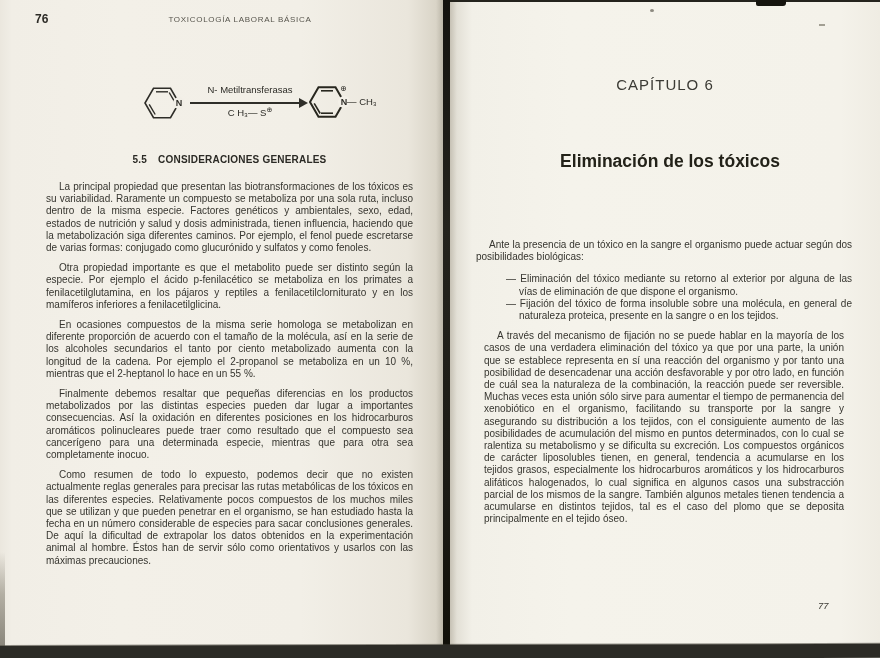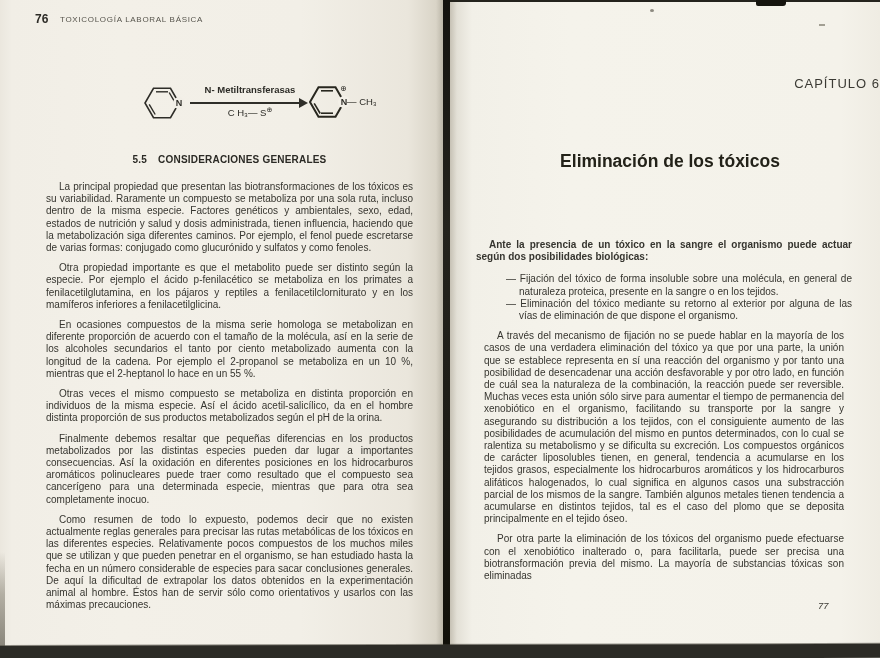--- a/index.html
+++ b/index.html
@@ -29,52 +29,52 @@
   .corner-mark { position:absolute; left:756px; top:0; width:30px; height:6px; background:#16150f; border-radius:0 0 3px 2px; }
   .bottom-band { position:absolute; left:-2px; top:646px; width:886px; height:14px; background:#2c2b26;
     transform-origin:0 100%; transform:rotate(-0.14deg); box-shadow:0 -1px 0 rgba(60,58,50,.55); }
   .left-edge { position:absolute; left:0; top:552px; width:5px; height:94px;
     background:linear-gradient(180deg,rgba(122,117,103,0) 0%,rgba(122,117,103,.5) 45%,rgba(86,82,70,.65) 100%); }
   .speck-a { position:absolute; left:650px; top:9px; width:4px; height:3px; background:#8d8a80; border-radius:50%; }
   .speck-b { position:absolute; left:819px; top:24px; width:6px; height:2px; background:#a29f93; }
 
   
   .folio-left { position:absolute; left:35px; top:12px; font-size:12px; font-weight:bold; color:#2d2c27; }
-  .running-head { position:absolute; left:60px; top:15px; width:360px; 
+  .running-head { position:absolute; left:60px; top:15px; width:360px; text-align:center;
     font-size:8px; letter-spacing:.7px; color:#56544c; }
 
   .figure { position:absolute; left:95px; top:57px; width:260px; height:62px; }
   .figure svg { position:absolute; overflow:visible; }
   .mol-left  { left:3px;  top:6px; }
   .mol-right { left:168px; top:5px; }
   .arrow-line { position:absolute; left:55px; top:29px; width:110px; height:1.6px; background:#2f2e29; }
   .arrow-head { position:absolute; left:164px; top:24.7px; width:0; height:0;
     border-left:9px solid #2f2e29; border-top:5px solid transparent; border-bottom:5px solid transparent; }
   .enzyme-label { position:absolute; left:45px; top:11px; width:140px; text-align:center;
-    font-size:9.5px; font-weight:bold; color:#2c2b26; white-space:nowrap; }
+    font-size:9.5px; font-weight:normal; color:#2c2b26; white-space:nowrap; }
   .cofactor-label { position:absolute; left:45px; top:33px; width:140px; text-align:center;
     font-size:9.5px; color:#2c2b26; white-space:nowrap; }
   .cofactor-label sup, .charge { font-size:7px; }
   .charge-right { position:absolute; left:205px; top:11px; font-size:8px; color:#2c2b26; }
   .methyl-label { position:absolute; left:212px; top:23px; font-size:9.5px; color:#2c2b26; white-space:nowrap; }
 
   .col-left { position:absolute; left:38px; top:143px; width:383px; }
   .section-heading { margin:11px; text-align:center; font-size:10px; font-weight:bold;
     letter-spacing:.2px; color:#2b2a25; }
   .section-num { margin-right:11px; }
   .body { margin-top:16px; font-size:10px; line-height:12.2px; text-align:justify; color:#36352f; }
   .para { margin:8px; text-indent:13px; }
 
   
-  .chapter-label { position:absolute; left:0; top:76px; width:430px; margin:0; text-align:right;
-    font-size:13px; font-weight:400; letter-spacing:1px; color:#3b3a34; }
+  .chapter-label { position:absolute; left:0; top:76px; width:430px; margin:0; text-align:center;
+    font-size:15px; font-weight:400; letter-spacing:1px; color:#3b3a34; }
   .chapter-title { position:absolute; left:0; top:146px; width:430px; margin:5px; text-align:center;
     font-size:17.5px; font-weight:bold; color:#232219; }
   .col-right { position:absolute; left:26px; top:226px; width:376px; }
-  .intro { margin:13px 0 0 0; font-size:10px; line-height:12.2px; text-align:justify; text-indent:13px; color:#36352f;font-weight:bold; }
+  .intro { margin:13px 0 0 0; font-size:10px; line-height:12.2px; text-align:justify; text-indent:13px; color:#36352f; }
   .bullets { margin-top:10px; padding-left:30px; font-size:10px; line-height:12.2px; color:#36352f; }
   .bullet { margin:0; padding-left:13px; text-indent:-13px; text-align:justify; }
   .body-right { margin-top:8px; }
   .folio-right { position:absolute; left:368px; top:600px; font-size:9.5px; font-style:italic;
     font-weight:normal; color:#3b3a34; }
 </style>
 </head>
 <body>
 
 <div class="spread">
@@ -110,40 +110,38 @@
       <span class="charge-right">⊕</span>
       <span class="methyl-label">— CH₃</span>
     </figure>
 
     <div class="col-left">
       <h2 class="section-heading"><span class="section-num">5.5</span><span>CONSIDERACIONES GENERALES</span></h2>
       <div class="body">
           <p class="para">La principal propiedad que presentan las biotransformaciones de los tóxicos es su variabilidad. Raramente un compuesto se metaboliza por una sola ruta, incluso dentro de la misma especie. Factores genéticos y ambientales, sexo, edad, estados de nutrición y salud y dosis administrada, tienen influencia, haciendo que la metabolización siga diferentes caminos. Por ejemplo, el fenol puede escretarse de varias formas: conjugado como glucurónido y sulfatos y como fenoles.</p>
           <p class="para">Otra propiedad importante es que el metabolito puede ser distinto según la especie. Por ejemplo el ácido p-fenilacético se metaboliza en los primates a fenilacetilglutamina, en los pájaros y reptiles a fenilacetilclorniturato y en los mamíferos inferiores a fenilacetilglicina.</p>
           <p class="para">En ocasiones compuestos de la misma serie homologa se metabolizan en diferente proporción de acuerdo con el tamaño de la molécula, así en la serie de los alcoholes secundarios el tanto por ciento metabolizado aumenta con la longitud de la cadena. Por ejemplo el 2-propanol se metaboliza en un 10 %, mientras que el 2-heptanol lo hace en un 55 %.</p>
-          <p class="para">Otras veces el mismo compuesto se metaboliza en distinta proporción en individuos de la misma especie. Así el ácido acetil-salicílico, da en el hombre distinta proporción de sus productos metabolizados según el pH de la orina.</p>
           <p class="para">Finalmente debemos resaltar que pequeñas diferencias en los productos metabolizados por las distintas especies pueden dar lugar a importantes consecuencias. Así la oxidación en diferentes posiciones en los hidrocarburos aromáticos polinucleares puede traer como resultado que el compuesto sea cancerígeno para una determinada especie, mientras que para otra sea completamente inocuo.</p>
           <p class="para">Como resumen de todo lo expuesto, podemos decir que no existen actualmente reglas generales para precisar las rutas metabólicas de los tóxicos en las diferentes especies. Relativamente pocos compuestos de los muchos miles que se utilizan y que pueden penetrar en el organismo, se han estudiado hasta la fecha en un número considerable de especies para sacar conclusiones generales. De aquí la dificultad de extrapolar los datos obtenidos en la experimentación animal al hombre. Éstos han de servir sólo como orientativos y usarlos con las máximas precauciones.</p>
         </div>
     </div>
   </section>
 
   <section class="page page-right">
     <h1 class="chapter-label">CAPÍTULO 6</h1>
     <h1 class="chapter-title">Eliminación de los tóxicos</h1>
 
     <div class="col-right">
       <p class="intro">Ante la presencia de un tóxico en la sangre el organismo puede actuar según dos posibilidades biológicas:</p>
       <div class="bullets">
+          <p class="bullet">— Eliminación del tóxico mediante su retorno al exterior por alguna de las vías de eliminación de que dispone el organismo.</p>
           <p class="bullet">— Fijación del tóxico de forma insoluble sobre una molécula, en general de naturaleza proteica, presente en la sangre o en los tejidos.</p>
-          <p class="bullet">— Eliminación del tóxico mediante su retorno al exterior por alguna de las vías de eliminación de que dispone el organismo.</p>
         </div>
       <div class="body body-right">
           <p class="para">A través del mecanismo de fijación no se puede hablar en la mayoría de los casos de una verdadera eliminación del tóxico ya que por una parte, la unión que se establece representa en sí una reacción del organismo y por tanto una posibilidad de desencadenar una acción desfavorable y por otro lado, en función de cuál sea la naturaleza de la combinación, la reacción puede ser reversible. Muchas veces esta unión sólo sirve para aumentar el tiempo de permanencia del xenobiótico en el organismo, facilitando su transporte por la sangre y asegurando su distribución a los tejidos, con el consiguiente aumento de las posibilidades de acumulación del mismo en puntos determinados, con lo cual se ralentiza su metabolismo y se dificulta su excreción. Los compuestos orgánicos de carácter liposolubles tienen, en general, tendencia a acumularse en los tejidos grasos, especialmente los hidrocarburos aromáticos y los hidrocarburos alifáticos halogenados, lo cual significa en algunos casos una substracción parcial de los mismos de la sangre. También algunos metales tienen tendencia a acumularse en distintos tejidos, tal es el caso del plomo que se deposita principalmente en el tejido óseo.</p>
-          <p class="para">Por otra parte la eliminación de los tóxicos del organismo puede efectuarse con el xenobiótico inalterado o, para facilitarla, puede ser precisa una biotransformación previa del mismo. La mayoría de substancias tóxicas son eliminadas</p>
         </div>
     </div>
 
     <span class="folio-right">77</span>
   </section>
 
   <div class="gutter-line"></div>
   <div class="top-edge"></div>
   <div class="corner-mark"></div>
   <div class="bottom-band"></div>

